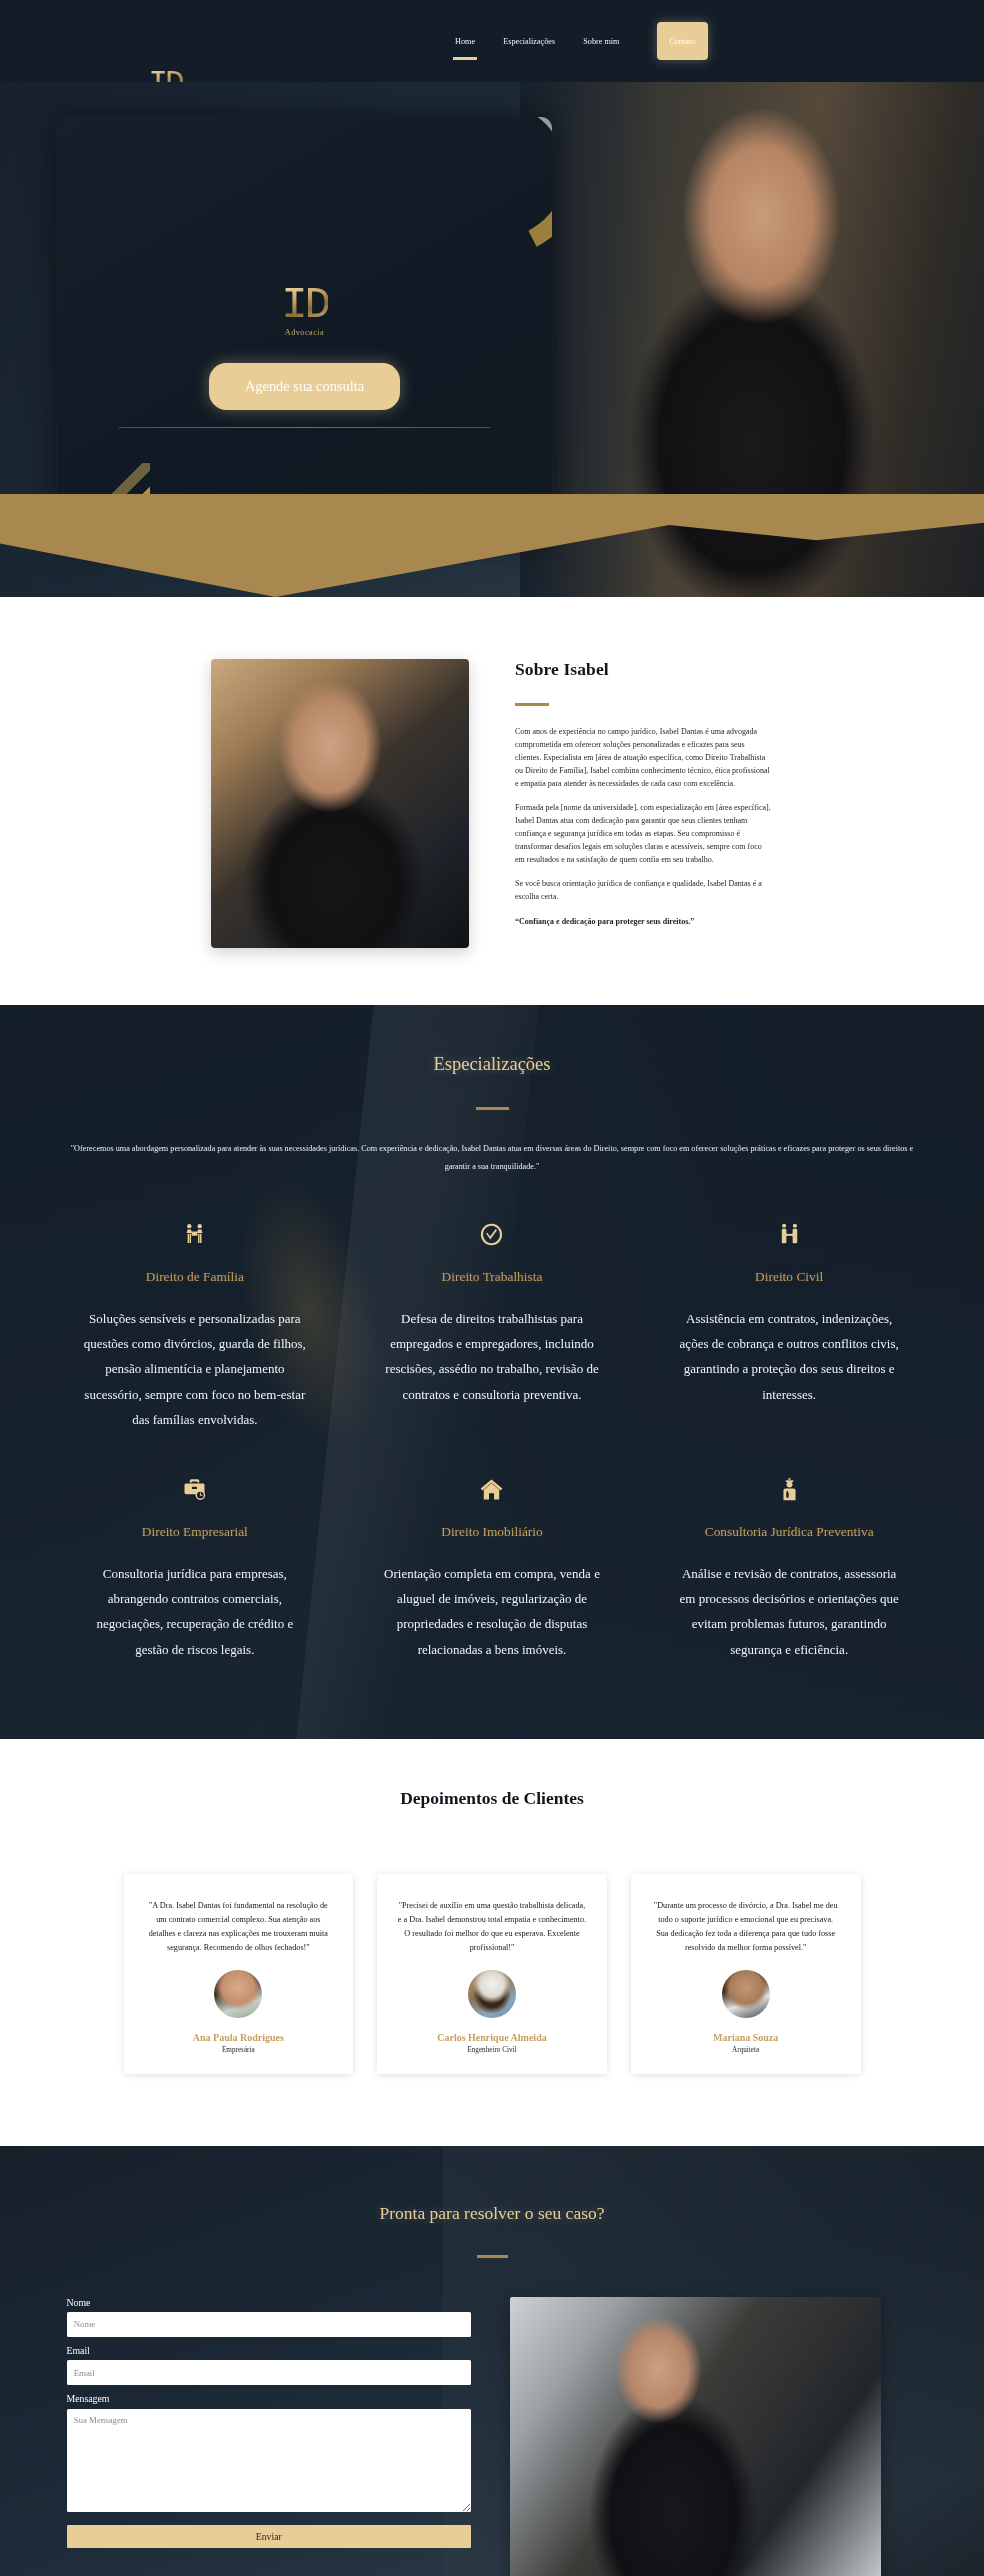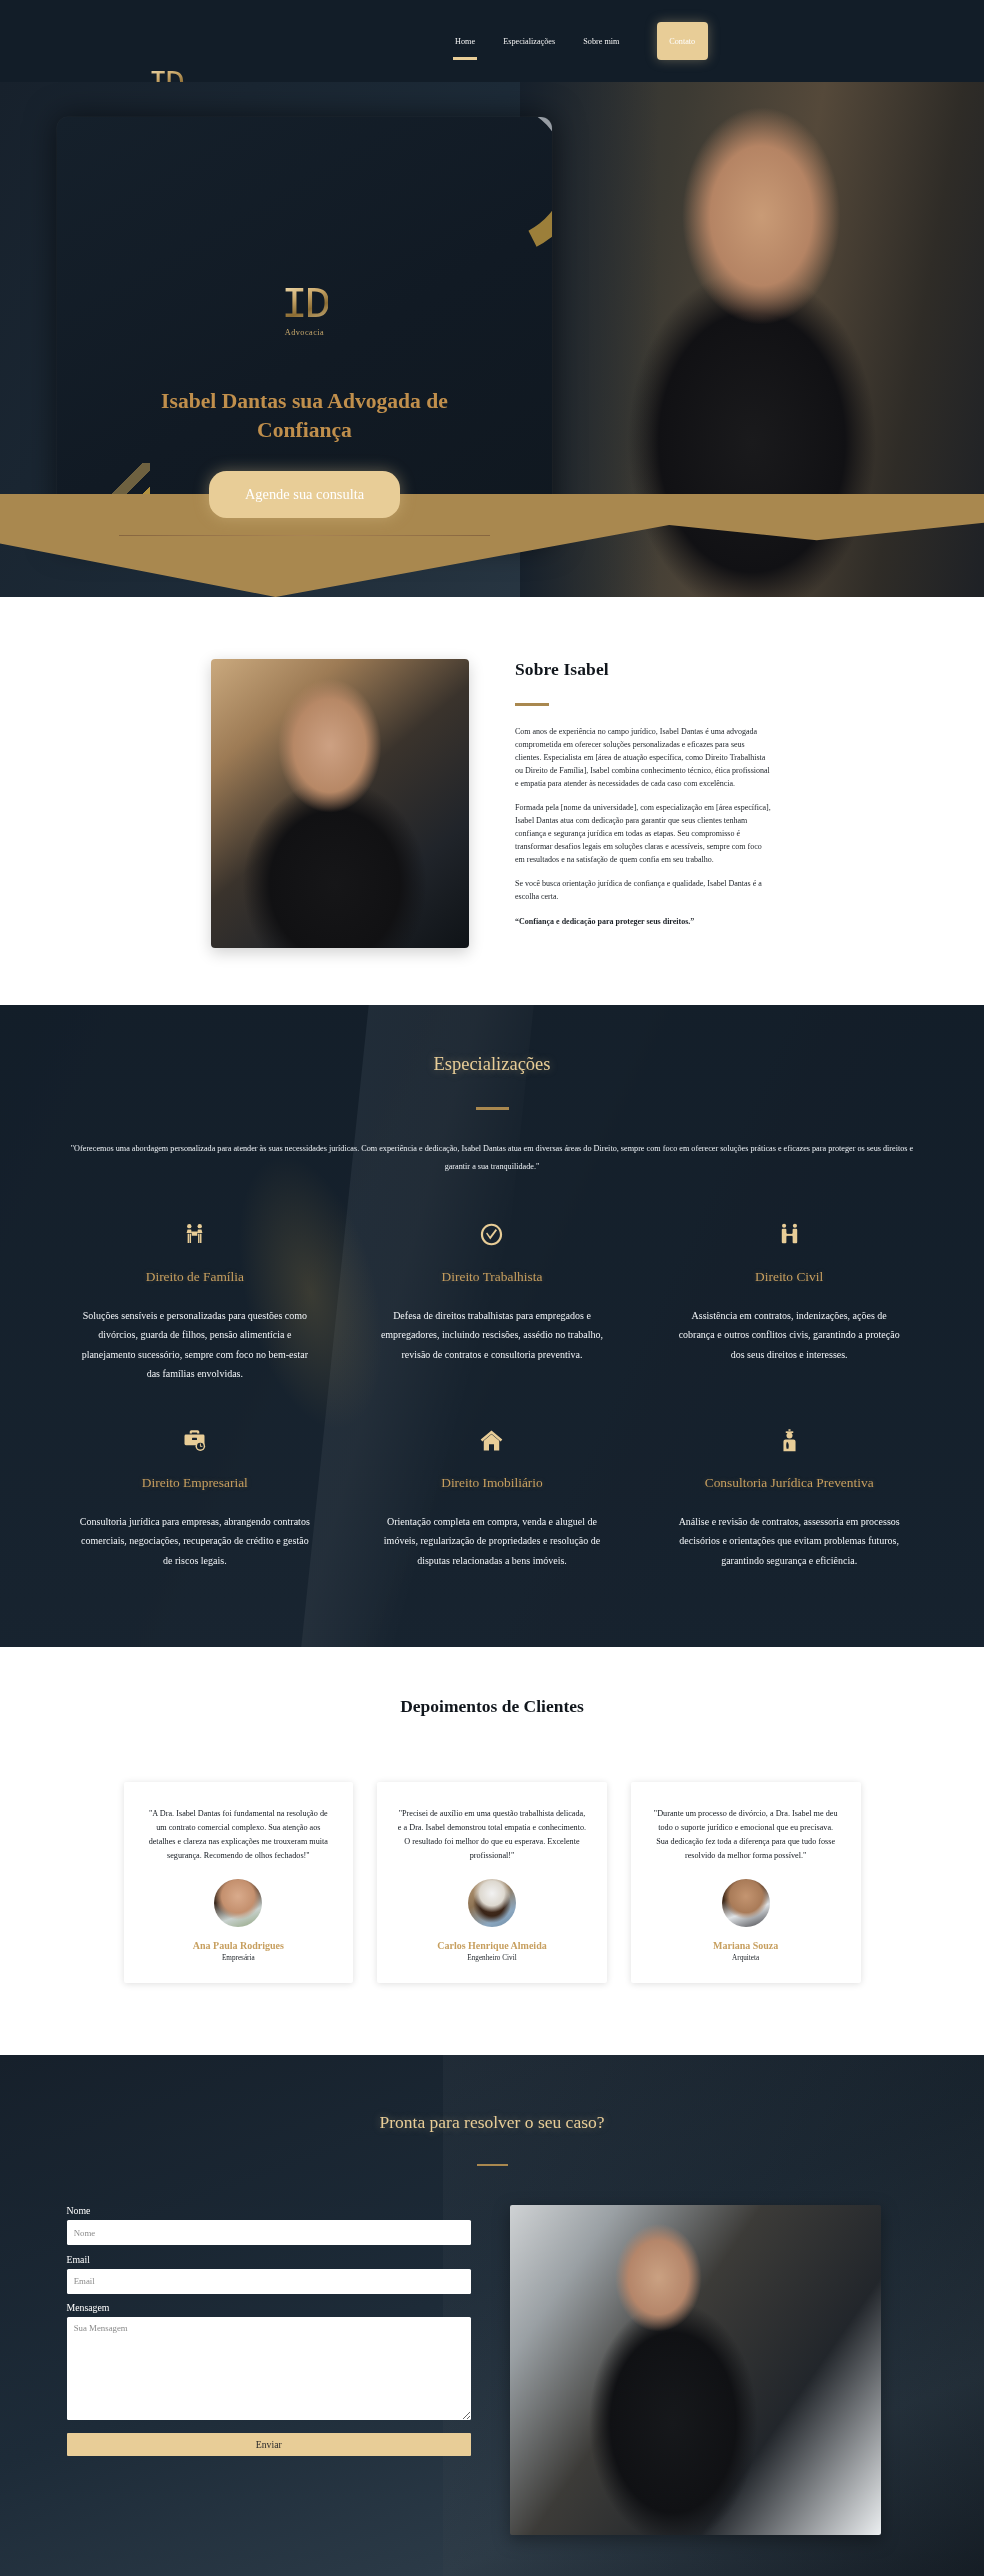--- a/index.html
+++ b/index.html
@@ -195,21 +195,21 @@
     width:876px; margin:42px auto 0;
     display:grid; grid-template-columns:repeat(3,1fr); row-gap:40px; column-gap:15.5px;
   }
   .spec-card{ text-align:center; padding:0 25px; }
   .spec-icon{ height:34px; display:flex; align-items:center; justify-content:center; }
   .spec-icon svg{ width:25px; height:25px; fill:var(--gold-light); }
   .spec-card h3{
     color:var(--gold-text); font-size:13.4px; font-weight:400; margin:17.5px 0 20.6px;
     text-shadow:0 0 5.2px rgba(199,159,95,.25);
   }
-  .spec-card p{ color:#f2f5f8; font-size:10px; line-height:1.95; }
+  .spec-card p{ color:#f2f5f8; font-size:13px; line-height:1.95; }
 
   
   .testi{ background:#fff; padding:49px 0 72px; }
   .testi h2{
     text-align:center; font-size:17.5px; font-weight:700; color:#11161c;
   }
   .testi-grid{
     width:737px; margin:65px auto 0;
     display:grid; grid-template-columns:repeat(3,1fr); gap:24px;
   }
@@ -303,21 +303,20 @@
 
 <section class="hero">
   <div class="hero-photo"></div>
   <div class="hero-card">
     <div class="corner-tr"></div>
     <div class="corner-bl"></div>
     <div class="hero-logo">
       <div class="monogram">ID</div>
       <div class="monogram-sub">Advocacia</div>
     </div>
-    <h1 class="hero-title">Isabel Dantas sua Advogada de Confiança</h1>
     <button class="hero-btn">Agende sua consulta</button>
     <div class="hero-rule"></div>
   </div>
   <div class="gold-zigzag-top"></div>
 </section>
 
 <section class="about">
   <div class="about-photo"></div>
   <div class="about-text">
     <h2>Sobre Isabel</h2>

